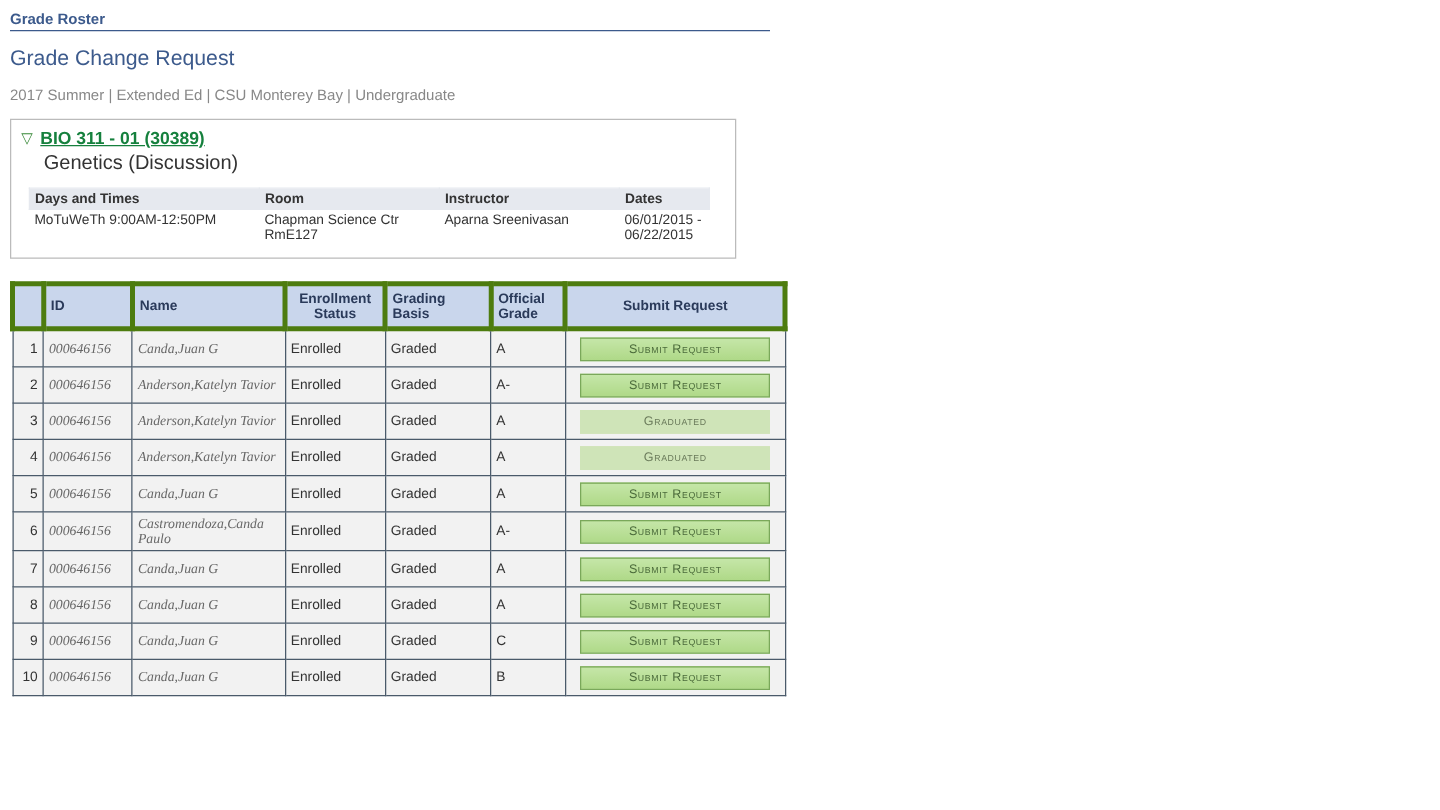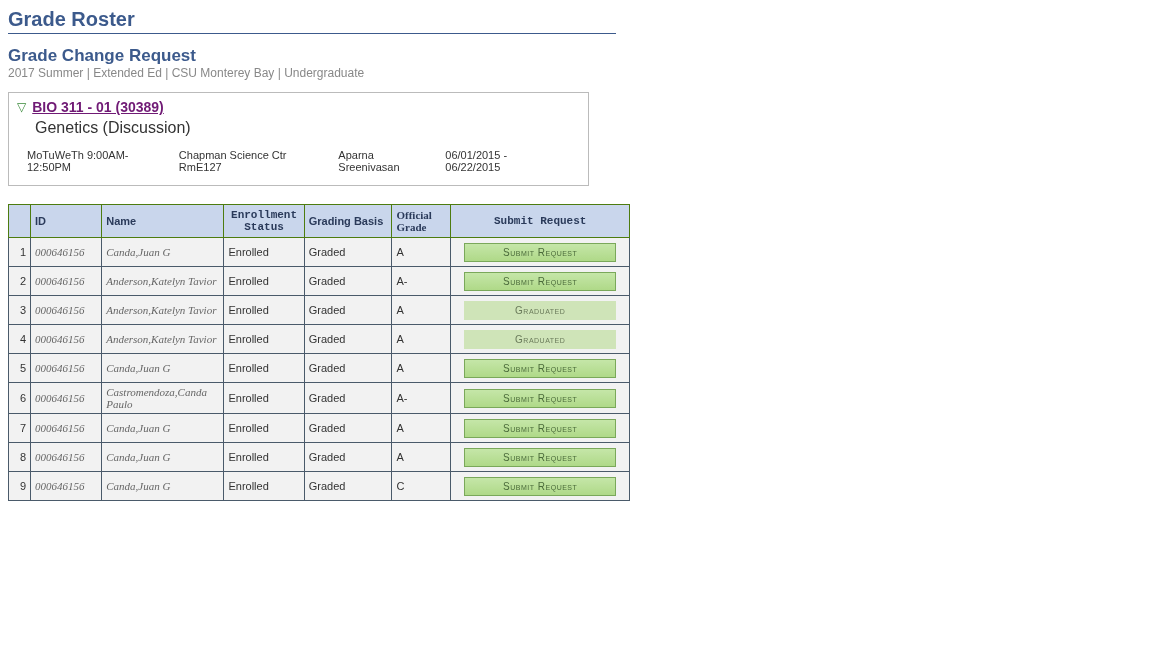--- a/index.html
+++ b/index.html
@@ -4,32 +4,32 @@
   <style>
     body {
       font-family: Arial, Helvetica, sans-serif;
       font-size: 12px;
       margin: 0;
       padding: 8px;
       color: #333;
     }
     .page-title {
       color: #3c5a8c;
-      font-size: 20px;
+      font-size: 12px;
       font-weight: bold;
       border-bottom: 1px solid #3c5a8c;
       padding-bottom: 2px;
       margin-bottom: 12px;
       width: 608px;
     }
     .sub-title {
       color: #3c5a8c;
       font-size: 17px;
-      font-weight: bold;
-      margin-bottom: 0;
+      font-weight: normal;
+      margin-bottom: 12px;
     }
     .term-line {
       color: #888;
       font-size: 12px;
       margin-bottom: 12px;
     }
     .course-box {
       border: 1px solid #bbb;
       width: 563px;
       padding: 6px 8px 10px 8px;
@@ -39,21 +39,21 @@
       display: flex;
       align-items: center;
       gap: 6px;
       margin-bottom: 4px;
     }
     .triangle-icon {
       color: #3a8a3a;
       font-size: 12px;
     }
     .course-link {
-      color: #701a75;
+      color: #15803d;
       font-weight: bold;
       font-size: 14px;
       text-decoration: underline;
     }
     .course-desc {
       font-size: 16px;
       color: #333;
       margin-left: 18px;
       margin-bottom: 10px;
     }
@@ -77,30 +77,29 @@
       vertical-align: top;
       margin-left: 48px;
     }
     .roster-table {
       border-collapse: collapse;
       width: 622px;
       font-size: 11px;
     }
     .roster-table th {
       background: #c9d6ec;
-      border: 1px solid #4d7c0f;
+      border: 4px solid #4d7c0f;
       padding: 4px;
       color: #2a3a5a;
       font-weight: bold;
       text-align: left;
       font-size: 11px;
     }
     .roster-table th.center {
       text-align: center;
-      font-family: Liberation Mono, monospace;
     }
     .roster-table td {
       border: 1px solid #4a5a6a;
       padding: 3px 4px;
       background: #f2f2f2;
       color: #333;
       vertical-align: middle;
       height: 22px;
     }
     .roster-table td.rownum {
@@ -141,38 +140,44 @@
       font-variant: small-caps;
     }
     .submit-cell {
       text-align: center;
       width: 172px;
     }
     .col-id { width: 64px; }
     .col-name { width: 115px; }
     .col-enroll { width: 72px; }
     .col-basis { width: 84px; }
-    .col-grade { width: 52px; font-family: Liberation Serif, serif; }
+    .col-grade { width: 52px; }
     .col-rownum-h { width: 14px; }
   </style>
 </head>
 <body>
 
 <div class="page-title">Grade Roster</div>
 <div class="sub-title">Grade Change Request</div>
 <div class="term-line">2017 Summer | Extended Ed | CSU Monterey Bay | Undergraduate</div>
 
 <div class="course-box">
   <div class="course-link-row">
     <span class="triangle-icon">▽</span>
     <a href="#" class="course-link">BIO 311 - 01 (30389)</a>
   </div>
   <div class="course-desc">Genetics (Discussion)</div>
   <table class="sched-table">
     <tbody>
+        <tr>
+      <th style="width:175px">Days and Times</th>
+      <th style="width:135px">Room</th>
+      <th style="width:135px">Instructor</th>
+      <th>Dates</th>
+    </tr>
     <tr>
       <td>MoTuWeTh 9:00AM-12:50PM</td>
       <td>Chapman Science Ctr RmE127</td>
       <td>Aparna Sreenivasan</td>
       <td>06/01/2015 - 06/22/2015</td>
     </tr>
   </tbody>
     </table>
 </div>
 
@@ -263,14 +268,23 @@
       </tr>
       <tr>
         <td class="rownum">9</td>
         <td class="redacted">000646156</td>
         <td class="redacted">Canda,Juan G</td>
         <td>Enrolled</td>
         <td>Graded</td>
         <td>C</td>
         <td class="submit-cell"><span class="submit-btn">Submit Request</span></td>
       </tr>
+      <tr>
+        <td class="rownum">10</td>
+        <td class="redacted">000646156</td>
+        <td class="redacted">Canda,Juan G</td>
+        <td>Enrolled</td>
+        <td>Graded</td>
+        <td>B</td>
+        <td class="submit-cell"><span class="submit-btn">Submit Request</span></td>
+      </tr>
     </tbody>
 </table>
 
 </body></html>

